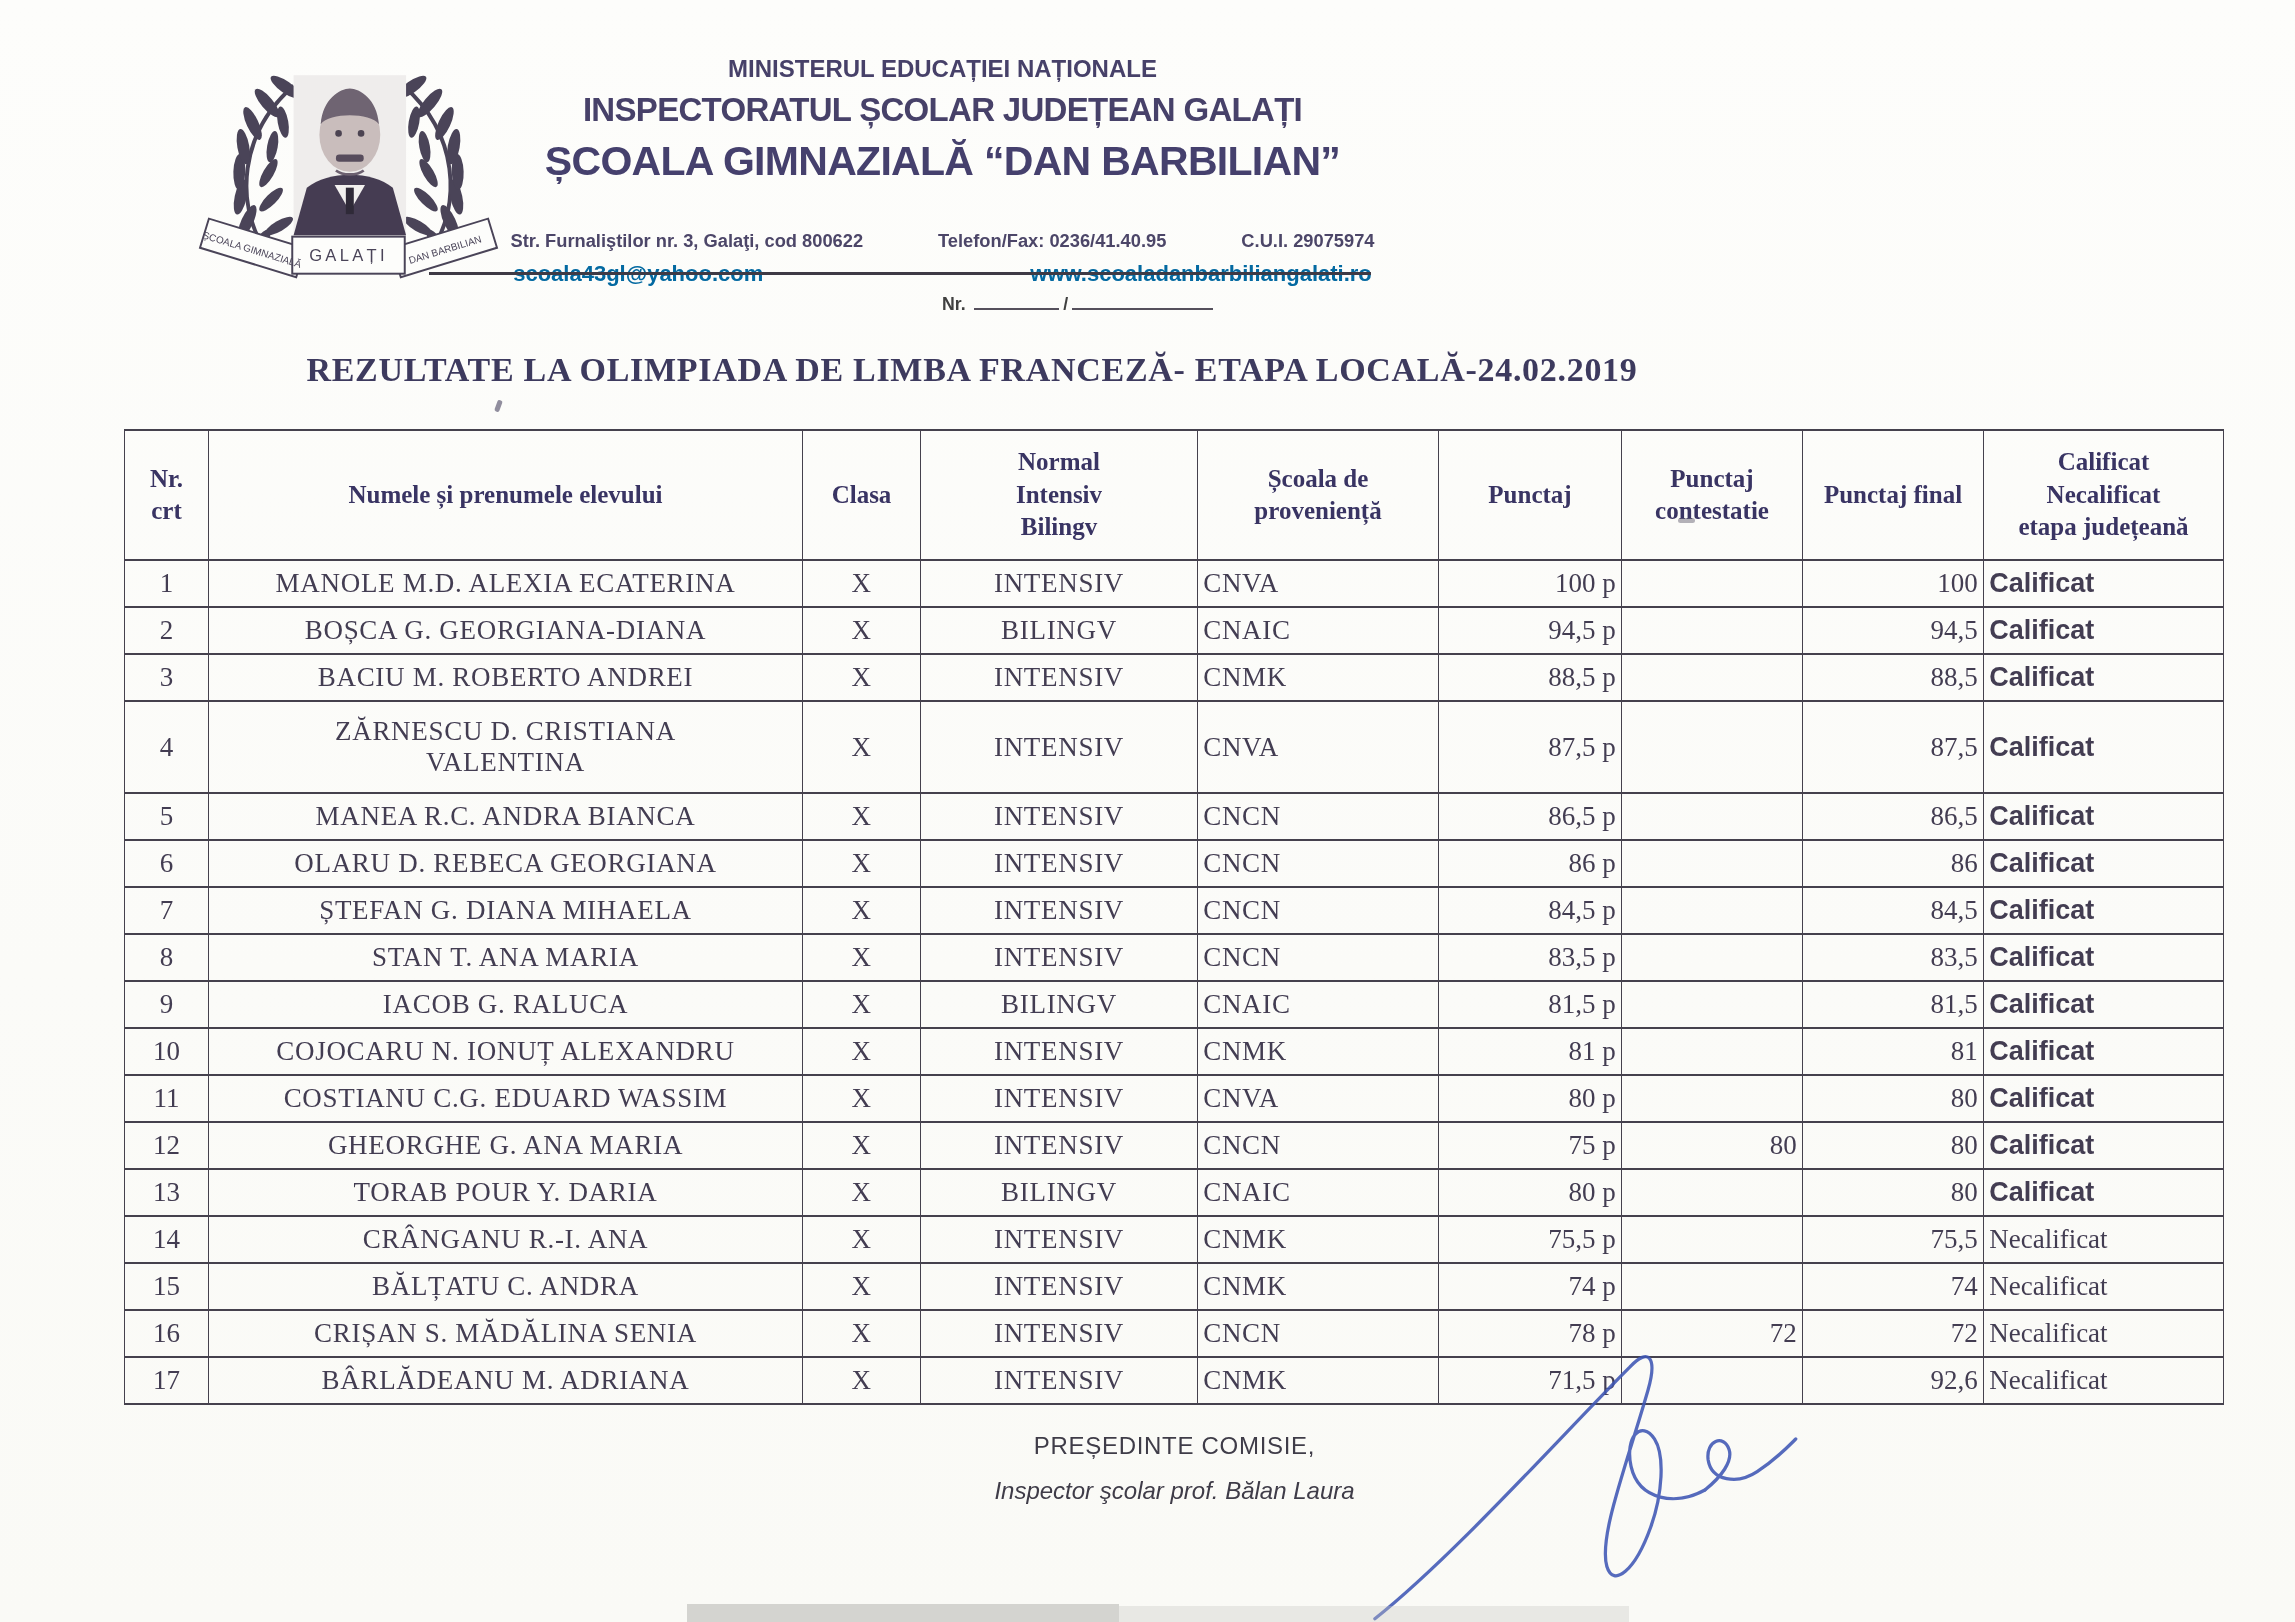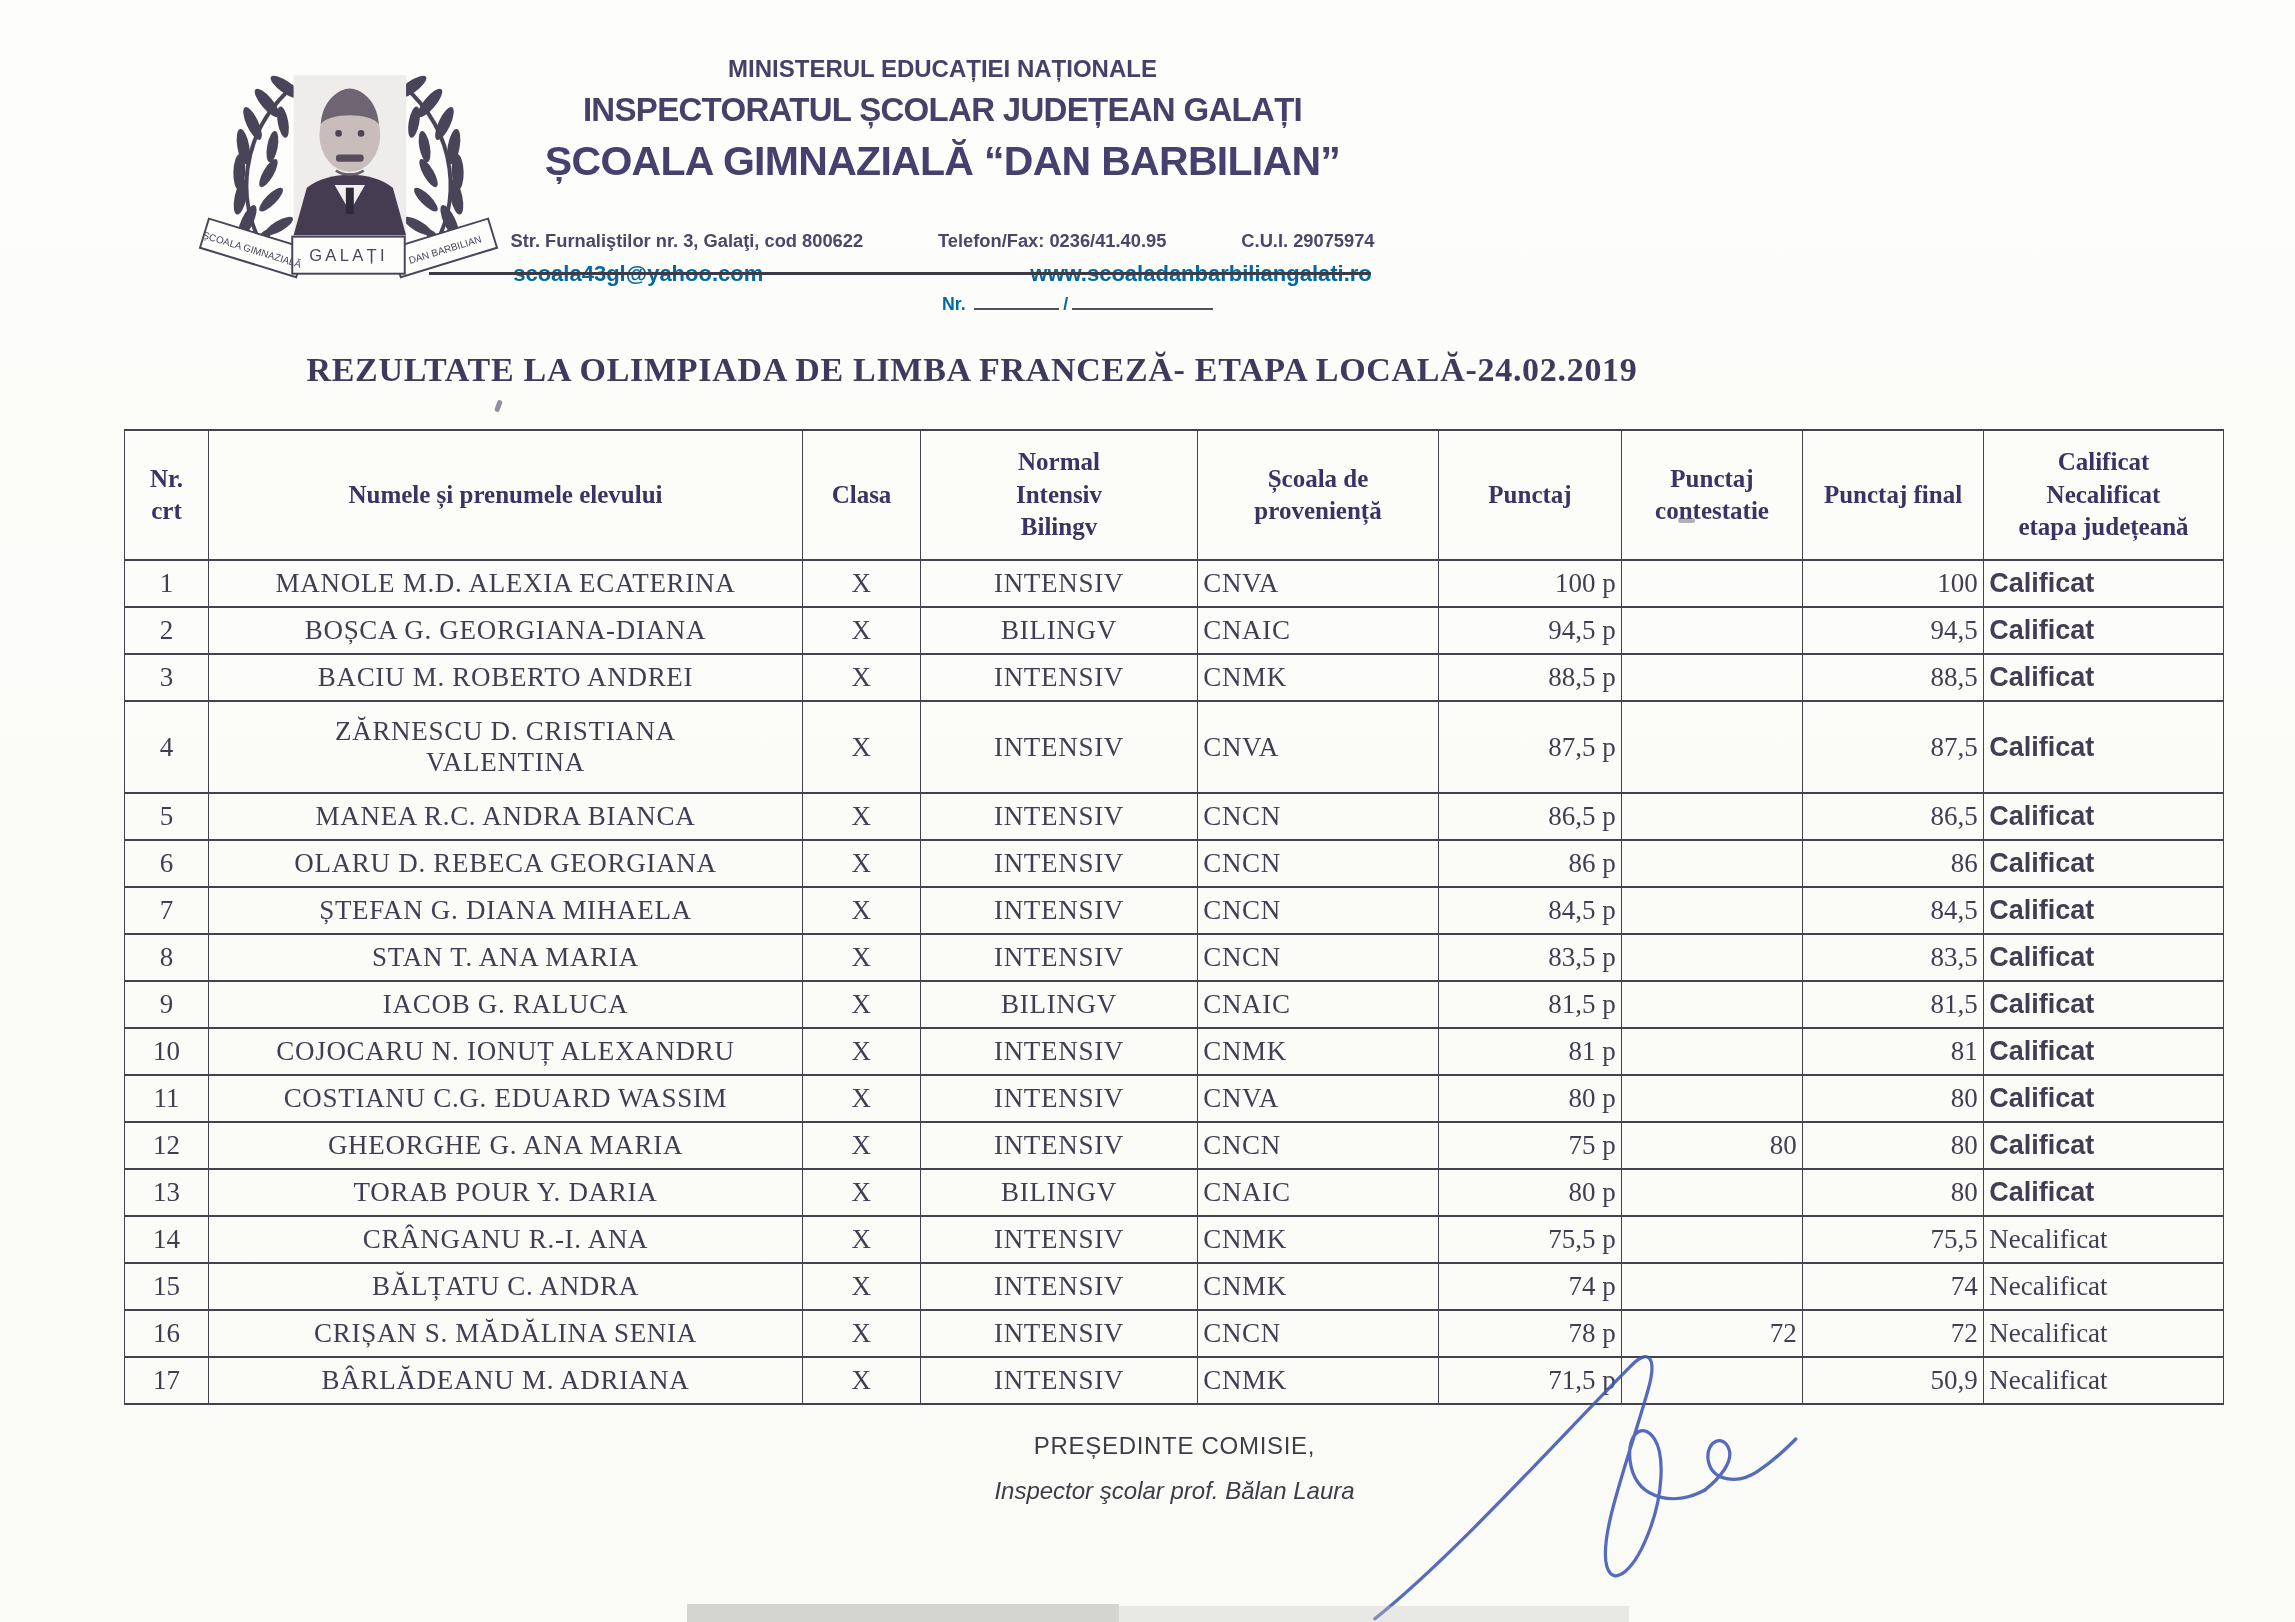--- a/index.html
+++ b/index.html
@@ -25,21 +25,21 @@
   }
   .lh-web{
     display:flex;justify-content:space-between;margin-top:9px;
     font-size:22px;color:#0369a1;padding:0 9.2px;
   }
   .lh-rule{position:absolute;left:429px;top:272px;width:942px;height:3.3px;background:#3e3a45;}
 
   
   .registry{
     position:absolute;left:942px;top:294px;
-    font-family:"Liberation Sans",sans-serif;font-weight:700;font-size:17.7px;color:#0369a1;
+    font-family:"Liberation Sans",sans-serif;font-weight:700;font-size:17.7px;color:#404040;
   }
   .blank{display:inline-block;border-bottom:2px solid #55505c;height:2.6px;margin:0 3.9px;}
   .blank-a{width:85px;} .blank-b{width:141px;}
   .doc-title{
     position:absolute;left:216px;top:351px;width:1512px;text-align:center;
     font-size:34px;font-weight:700;color:#3d3a5e;letter-spacing:0.7px;margin:0;
   }
 
   
   table.results{
@@ -379,21 +379,21 @@
           <td class="c-status status-necal">Necalificat</td>
         </tr>
         <tr class="row">
           <td class="c-nr">17</td>
           <td class="c-name">BÂRLĂDEANU M. ADRIANA</td>
           <td class="c-clasa">X</td>
           <td class="c-mod">INTENSIV</td>
           <td class="c-school">CNMK</td>
           <td class="c-punctaj">71,5 p</td>
           <td class="c-cont"></td>
-          <td class="c-final">50,9</td>
+          <td class="c-final">92,6</td>
           <td class="c-status status-necal">Necalificat</td>
         </tr>
       </tbody>
   </table>
 
   <div class="footer">
     <div class="footer-line1">PREȘEDINTE COMISIE,</div>
     <div class="footer-line2">Inspector şcolar prof. Bălan Laura</div>
   </div>
 

